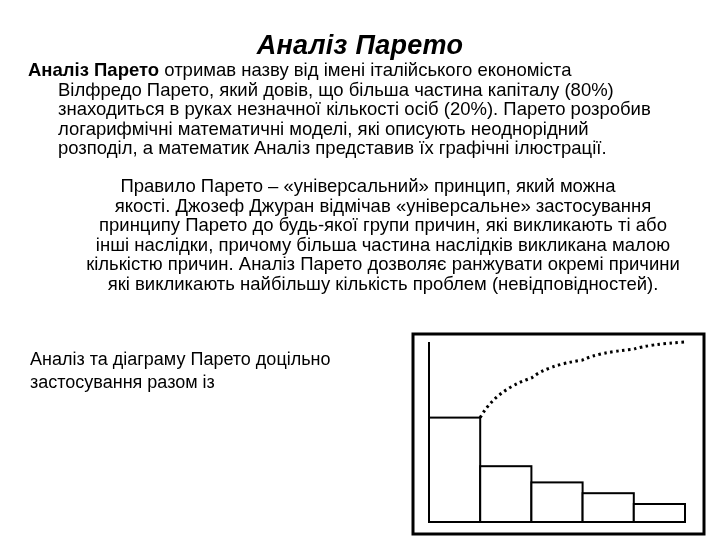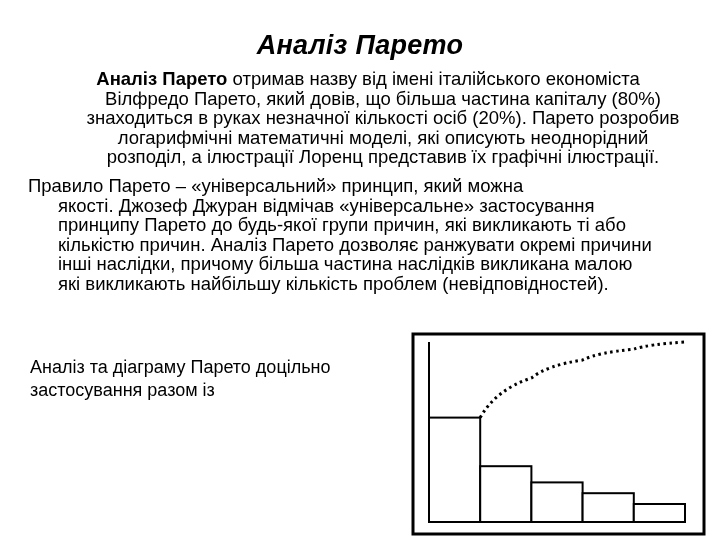--- a/index.html
+++ b/index.html
@@ -1,45 +1,45 @@
 <!DOCTYPE html>
 <html><head>
 <meta charset="utf-8">
 <style>
   html,body{margin:0;padding:0;}
   body{width:720px;height:540px;background:#ffffff;position:relative;overflow:hidden;font-family:"Liberation Sans",sans-serif;color:#000;}
   .title{position:absolute;left:0;top:30px;width:720px;text-align:center;font-size:27px;font-weight:bold;font-style:italic;letter-spacing:0.3px;}
   .para{position:absolute;left:28px;width:680px;font-size:18.5px;line-height:19.6px;}
   .para .first{display:block;}
   .para .rest{display:block;padding-left:30px;}
-  .p1{top:69px;text-align:center;}
-  .p2{top:176px;}
-  .p3{position:absolute;left:30px;top:356px;width:360px;font-size:18px;line-height:23px;}
+  .p1{top:60px;}
+  .p2{top:176px;text-align:center;}
+  .p3{position:absolute;left:30px;top:348px;width:360px;font-size:18px;line-height:23px;}
   .b{font-weight:bold;}
   .chart{position:absolute;left:0;top:0;}
 </style>
 </head>
 <body>
 
 <div class="title">Аналіз Парето</div>
 
 <div class="para p1">
   <span class="first"><span class="b">Аналіз Парето</span><span> отримав назву від імені італійського економіста</span></span>
   <span class="rest">Вілфредо Парето, який довів, що більша частина капіталу (80%)</span>
   <span class="rest">знаходиться в руках незначної кількості осіб (20%). Парето розробив</span>
   <span class="rest">логарифмічні математичні моделі, які описують неоднорідний</span>
-  <span class="rest">розподіл, а ілюстрації Лоренц представив їх графічні ілюстрації.</span>
+  <span class="rest">розподіл, а математик Аналіз представив їх графічні ілюстрації.</span>
 </div>
 
 <div class="para p2">
   <span class="first">Правило Парето – «універсальний» принцип, який можна</span>
   <span class="rest">якості. Джозеф Джуран відмічав «універсальне» застосування</span>
   <span class="rest">принципу Парето до будь-якої групи причин, які викликають ті або</span>
+  <span class="rest">інші наслідки, причому більша частина наслідків викликана малою</span>
   <span class="rest">кількістю причин. Аналіз Парето дозволяє ранжувати окремі причини</span>
-  <span class="rest">інші наслідки, причому більша частина наслідків викликана малою</span>
   <span class="rest">які викликають найбільшу кількість проблем (невідповідностей).</span>
 </div>
 
 <div class="p3">
   <div>Аналіз та діаграму Парето доцільно</div>
   <div>застосування разом із</div>
 </div>
 
 <svg class="chart" width="720" height="540">
   <rect x="413" y="334" width="291" height="200" fill="#fff" stroke="#000" stroke-width="3"></rect>

